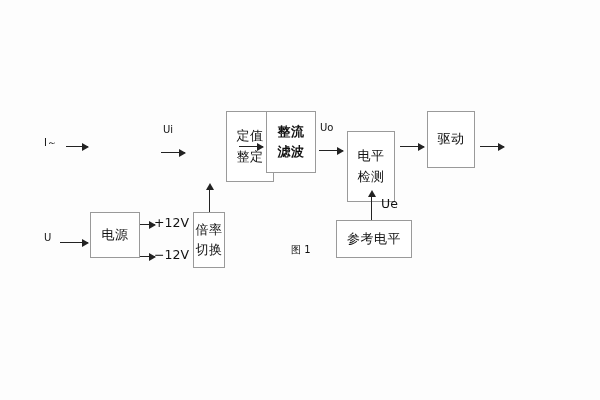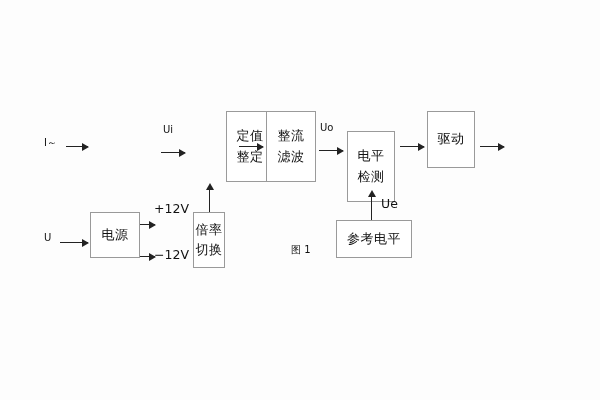--- a/index.html
+++ b/index.html
@@ -69,21 +69,21 @@
   <div class="lbl" style="left:163px;top:124px;">Ui</div>
   <div class="harrow" style="left:161px;top:152px;width:24px;"></div>
 
   <div class="box" style="left:186px;top:111px;width:48px;height:71px;margin-left:40px;">
     <span class="ln">定值</span>
     <span class="ln">整定</span>
   </div>
 
   <div class="harrow" style="left:239px;top:146px;width:24px;"></div>
 
-  <div class="box" style="left:266px;top:111px;width:50px;height:71px;">
+  <div class="box" style="left:266px;top:111px;width:50px;height:62px;font-weight:bold;">
     <span class="ln">整流</span>
     <span class="ln">滤波</span>
   </div>
 
   <div class="lbl" style="left:320px;top:122px;">Uo</div>
   <div class="harrow" style="left:319px;top:150px;width:24px;"></div>
 
   <div class="box" style="left:347px;top:111px;width:48px;height:71px;margin-top:20px;">
     <span class="ln">电平</span>
     <span class="ln">检测</span>
@@ -99,21 +99,21 @@
 
 
   <div class="lbl" style="left:44px;top:232px;">U</div>
   <div class="harrow" style="left:60px;top:242px;width:28px;"></div>
 
   <div class="box" style="left:90px;top:212px;width:50px;height:46px;">
     <span class="ln">电源</span>
   </div>
 
   <div class="harrow" style="left:140px;top:224px;width:15px;"></div>
-  <div class="lbl small" style="left:154px;top:201px;">+12V</div>
+  <div class="lbl small" style="left:154px;top:215px;">+12V</div>
 
   <div class="harrow" style="left:140px;top:256px;width:15px;"></div>
   <div class="lbl small" style="left:154px;top:247px;">−12V</div>
 
   <div class="box" style="left:193px;top:212px;width:32px;height:56px;">
     <span class="ln">倍率</span>
     <span class="ln">切换</span>
   </div>
 
   <div class="varrow" style="left:209px;top:189px;height:23px;"></div>

